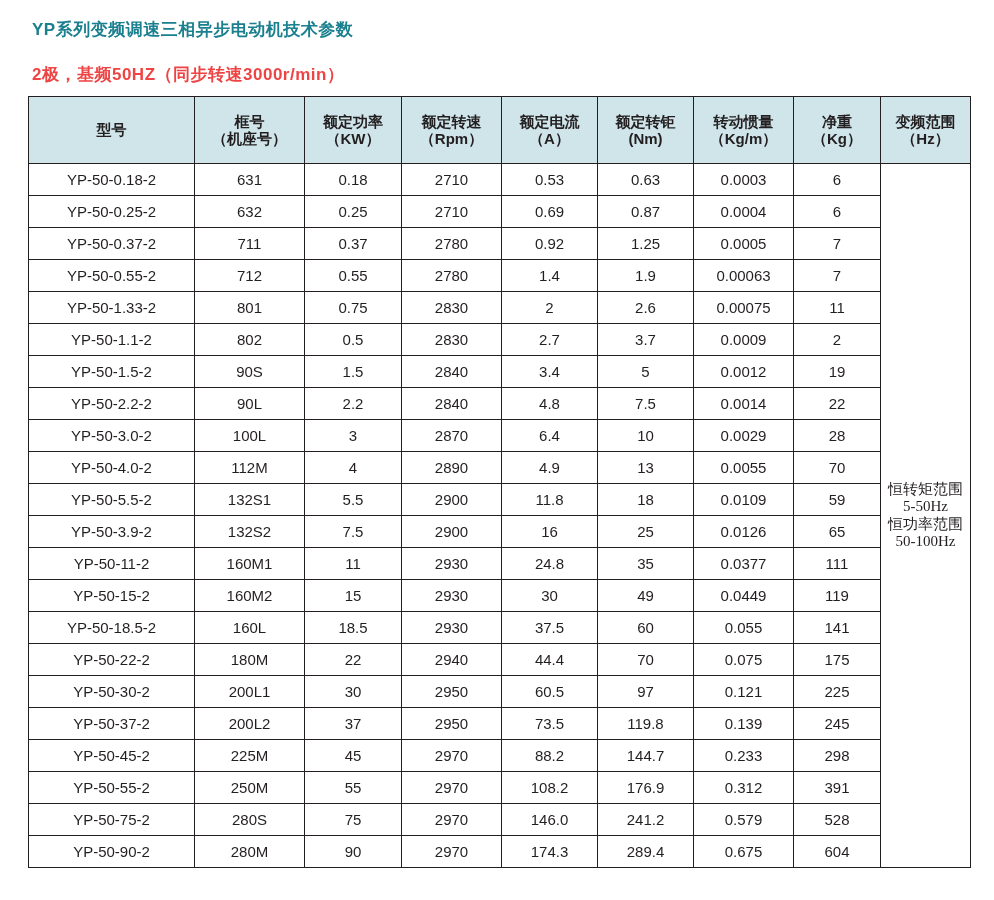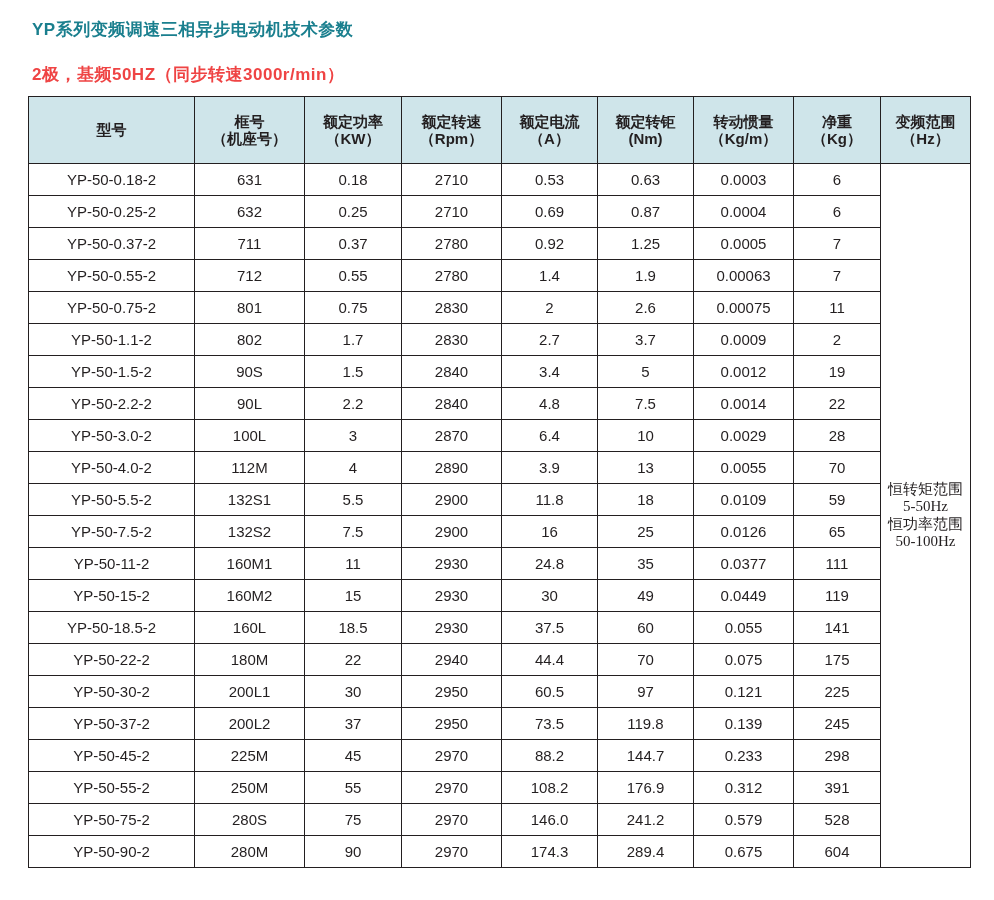--- a/index.html
+++ b/index.html
@@ -180,33 +180,33 @@
           <td class="model">YP-50-0.55-2</td>
           <td>712</td>
           <td>0.55</td>
           <td>2780</td>
           <td>1.4</td>
           <td>1.9</td>
           <td>0.00063</td>
           <td>7</td>
         </tr>
         <tr>
-          <td class="model">YP-50-0.75-2</td>
+          <td class="model">YP-50-1.33-2</td>
           <td>801</td>
           <td>0.75</td>
           <td>2830</td>
           <td>2</td>
           <td>2.6</td>
           <td>0.00075</td>
           <td>11</td>
         </tr>
         <tr>
           <td class="model">YP-50-1.1-2</td>
           <td>802</td>
-          <td>1.7</td>
+          <td>0.5</td>
           <td>2830</td>
           <td>2.7</td>
           <td>3.7</td>
           <td>0.0009</td>
           <td>2</td>
         </tr>
         <tr>
           <td class="model">YP-50-1.5-2</td>
           <td>90S</td>
           <td>1.5</td>
@@ -234,37 +234,37 @@
           <td>6.4</td>
           <td>10</td>
           <td>0.0029</td>
           <td>28</td>
         </tr>
         <tr>
           <td class="model">YP-50-4.0-2</td>
           <td>112M</td>
           <td>4</td>
           <td>2890</td>
-          <td>3.9</td>
+          <td>4.9</td>
           <td>13</td>
           <td>0.0055</td>
           <td>70</td>
         </tr>
         <tr>
           <td class="model">YP-50-5.5-2</td>
           <td>132S1</td>
           <td>5.5</td>
           <td>2900</td>
           <td>11.8</td>
           <td>18</td>
           <td>0.0109</td>
           <td>59</td>
         </tr>
         <tr>
-          <td class="model">YP-50-7.5-2</td>
+          <td class="model">YP-50-3.9-2</td>
           <td>132S2</td>
           <td>7.5</td>
           <td>2900</td>
           <td>16</td>
           <td>25</td>
           <td>0.0126</td>
           <td>65</td>
         </tr>
         <tr>
           <td class="model">YP-50-11-2</td>

